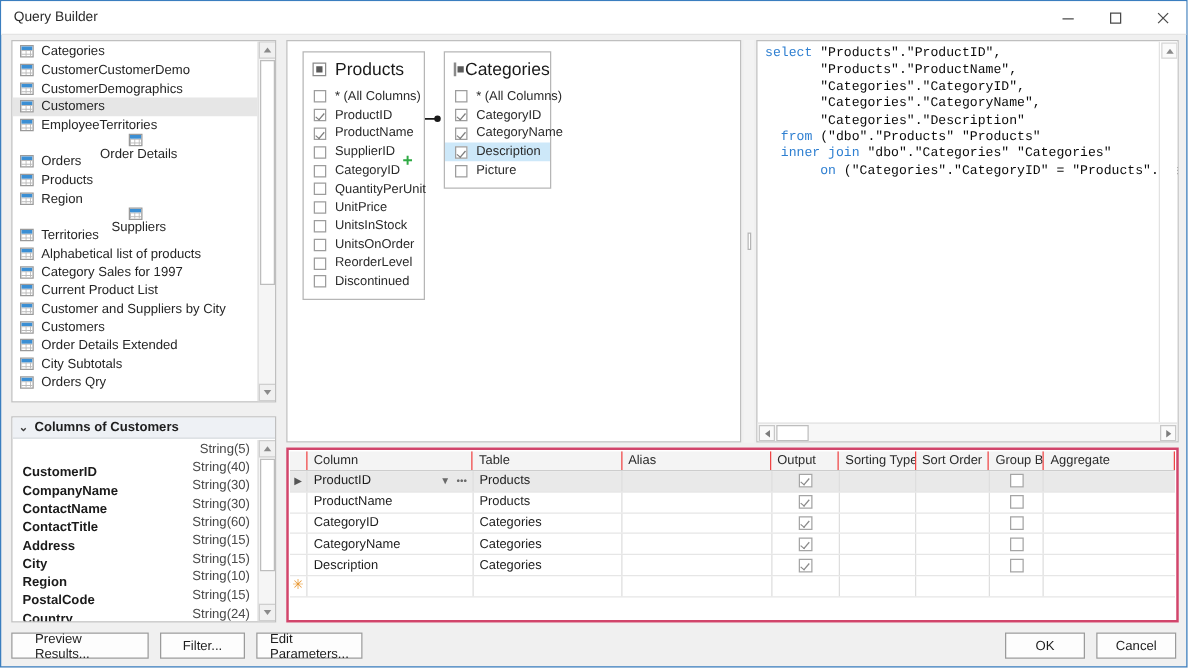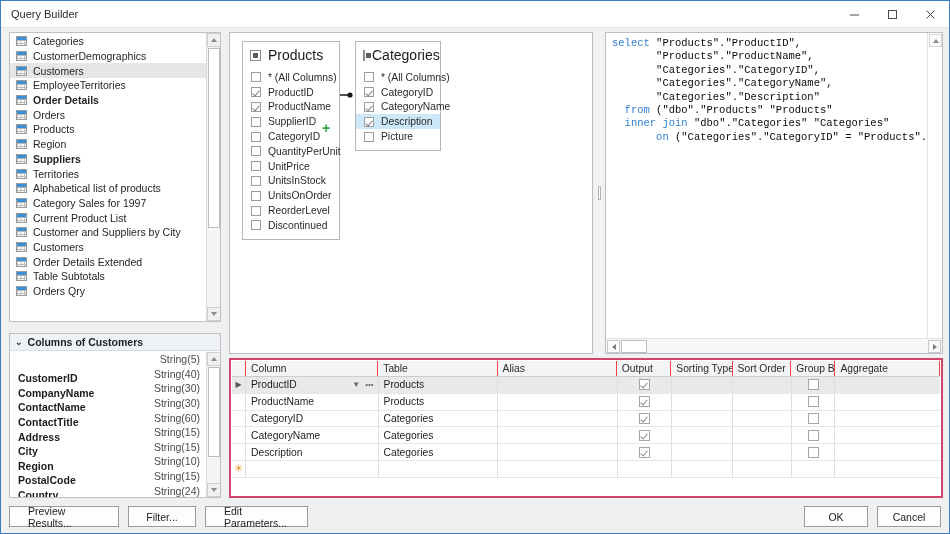--- a/index.html
+++ b/index.html
@@ -39,21 +39,21 @@
     position:absolute; left:8px; top:31px; width:212px; height:290px;
     background:#ffffff; border:1px solid #bfbfbf;
     overflow:hidden;
   }
   .tlist { position:absolute; left:0; top:0; right:14px; bottom:0; padding-top:1px; }
   .titem {
     height:14.7px; display:flex; align-items:center; padding-left:6px;
     font-size:10.5px; color:#252525; white-space:nowrap;
   }
   .titem.sel { background:#e6e6e6; }
-  .titem.bold { font-weight:bold; }
+  .titem.bold { font-weight:normal;flex-direction:column; }
   .tbl-ico {
     width:11px; height:10px; margin-right:6px; flex:none;
     background:#ffffff; border:1px solid #9a9a9a; position:relative; overflow:hidden;
   }
   .tbl-ico::before {
     content:""; position:absolute; left:0; top:0; right:0; height:3px; background:#3b8fd4;
   }
   .tbl-ico::after {
     content:""; position:absolute; left:0; top:3px; right:0; bottom:0;
     background:
@@ -101,21 +101,21 @@
 
   
   .btnrow { position:absolute; left:8px; top:505px; display:flex; gap:9px; }
   .btn {
     height:21px; background:#fdfdfd; border:1px solid #9b9b9b;
     display:flex; align-items:center; justify-content:center;
     font-size:10.5px; color:#1d1d1d; padding:0 18px;
   }
   .btn.w1 { width:110px; }
   .btn.w2 { width:68px; }
-  .btn.w3 { width:103px; }
+  .btn.w3 { width:85px; }
   .btn.w4 { width:64px; }
 
   
   .diagram {
     position:absolute; left:228px; top:31px; width:364px; height:322px;
     background:#ffffff; border:1px solid #bfbfbf;
   }
   .tblbox {
     position:absolute; background:#ffffff; border:1px solid #b6b6b6;
     box-shadow:0 0 0 0 #fff;
@@ -243,20 +243,24 @@
   </div>
 
   <div class="left-pane">
     <div class="tlist" id="tlist">
         <div class="titem">
           <span class="tbl-ico"></span>
           <span>Categories</span>
         </div>
         <div class="titem">
           <span class="tbl-ico"></span>
+          <span>CustomerCustomerDemo</span>
+        </div>
+        <div class="titem">
+          <span class="tbl-ico"></span>
           <span>CustomerDemographics</span>
         </div>
         <div class="titem sel">
           <span class="tbl-ico"></span>
           <span>Customers</span>
         </div>
         <div class="titem">
           <span class="tbl-ico"></span>
           <span>EmployeeTerritories</span>
         </div>
@@ -303,21 +307,21 @@
         <div class="titem">
           <span class="tbl-ico"></span>
           <span>Customers</span>
         </div>
         <div class="titem">
           <span class="tbl-ico"></span>
           <span>Order Details Extended</span>
         </div>
         <div class="titem">
           <span class="tbl-ico"></span>
-          <span>Table Subtotals</span>
+          <span>City Subtotals</span>
         </div>
         <div class="titem">
           <span class="tbl-ico"></span>
           <span>Orders Qry</span>
         </div>
       </div>
     <div class="vsb">
       <div class="arrow up">
           <div class="tri up"></div>
         </div>

